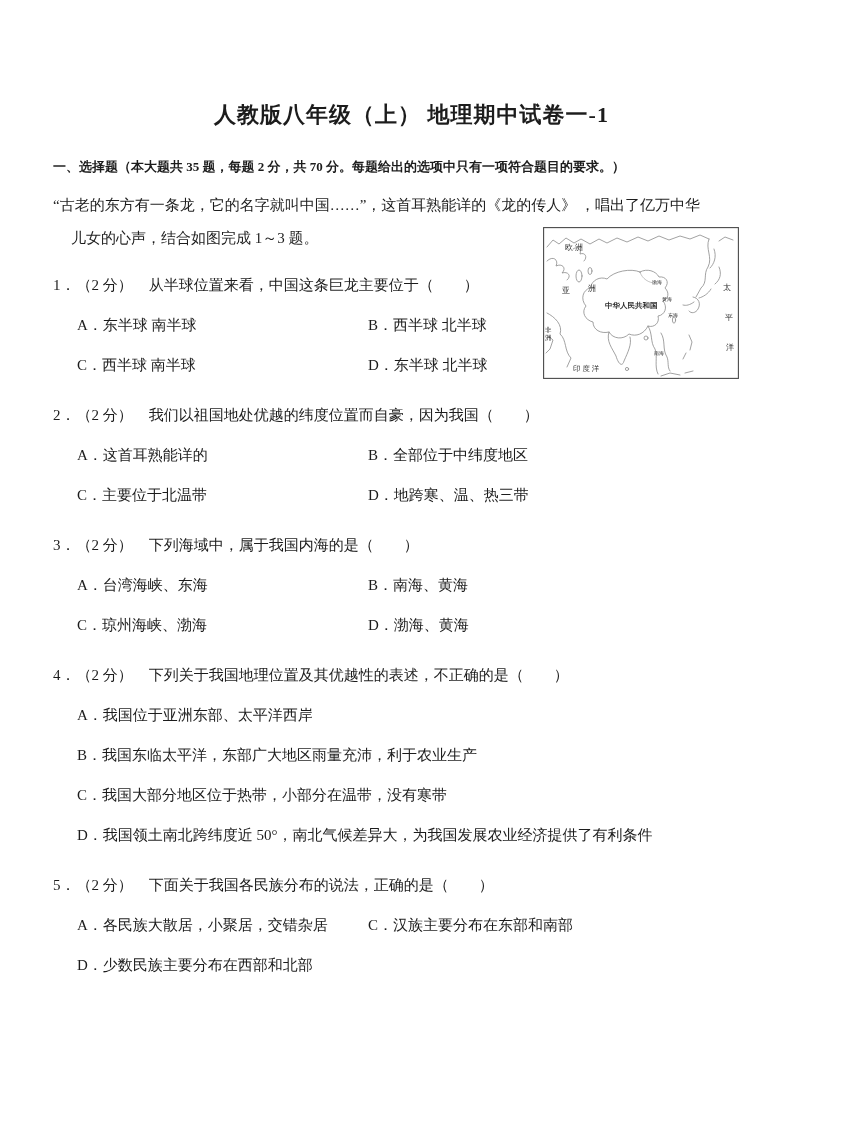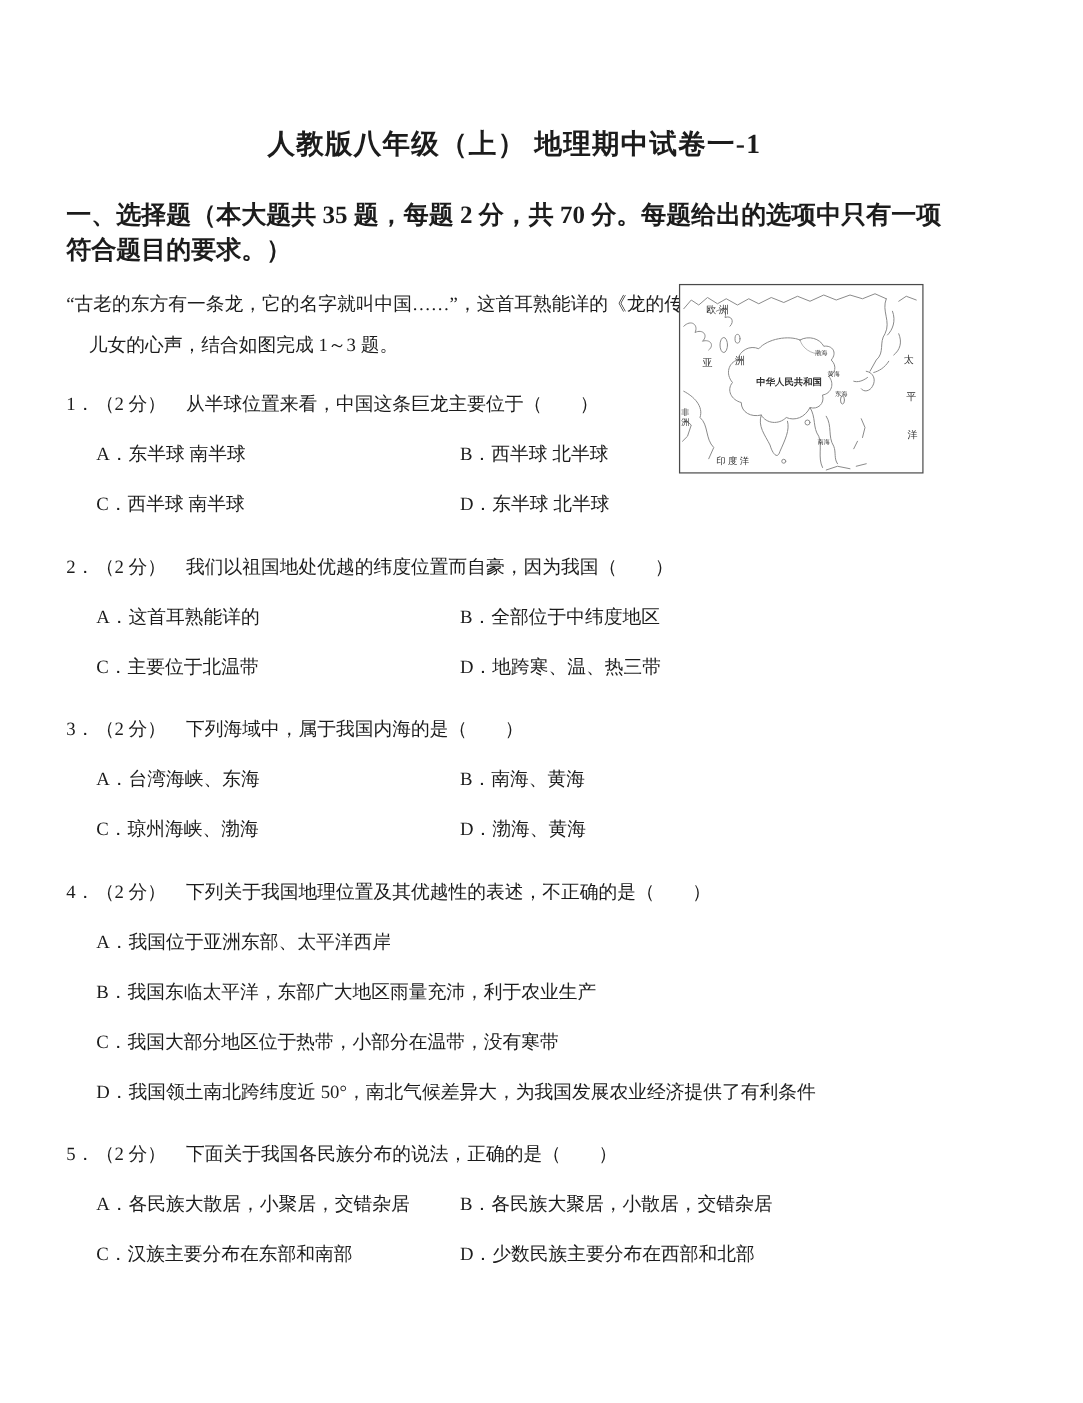--- a/index.html
+++ b/index.html
@@ -10,21 +10,21 @@
     -webkit-font-smoothing:antialiased;
   }
   .page{position:relative;width:866px;height:1122px;background:#fff;overflow:hidden;}
   .content{padding:100px 96px 0 53px;}
 
   .title{
     font-size:22px;font-weight:bold;text-align:center;
     margin:0;line-height:30px;letter-spacing:1px;
   }
   .section-heading{
-    font-size:20px;font-weight:bold;margin-top:28px;line-height:28px;
+    font-size:13px;font-weight:bold;margin-top:28px;line-height:17px;
   }
   .intro{margin-top:14px;font-size:15px;line-height:33px;}
   .intro .line2{padding-left:18px;}
 
   .question{margin-top:10px;font-size:15px;}
   .q-stem-row{line-height:40px;white-space:nowrap;}
   .q-number{margin-right:1px;}
   .q-points{margin-right:16px;}
   .options{padding-left:24px;}
   .options .opt{line-height:40px;white-space:nowrap;}
@@ -148,21 +148,20 @@
         <span class="opt">D．我国领土南北跨纬度近 50°，南北气候差异大，为我国发展农业经济提供了有利条件</span>
       </div>
     </div>
 
     <div class="question">
       <div class="q-stem-row">
         <span class="q-number">5．</span><span class="q-points">（2 分）</span><span class="q-stem">下面关于我国各民族分布的说法，正确的是（　　）</span>
       </div>
       <div class="options grid2">
         <span class="opt">A．各民族大散居，小聚居，交错杂居</span>
-        <span class="opt">B．各民族大聚居，小散居，交错杂居</span>
         <span class="opt">C．汉族主要分布在东部和南部</span>
         <span class="opt">D．少数民族主要分布在西部和北部</span>
       </div>
     </div>
 
 
   </div>
 </div>
 
 </body></html>

